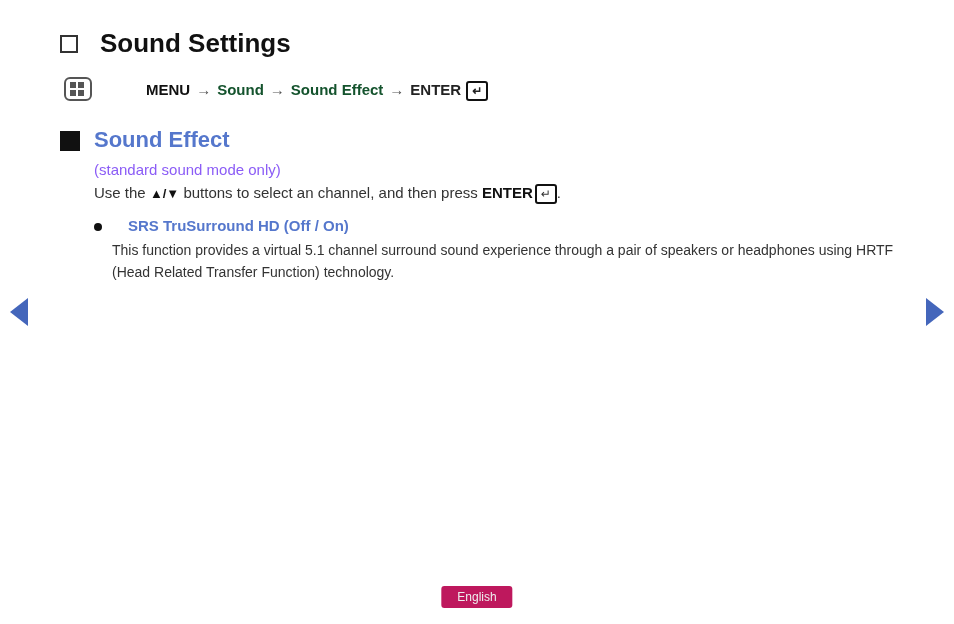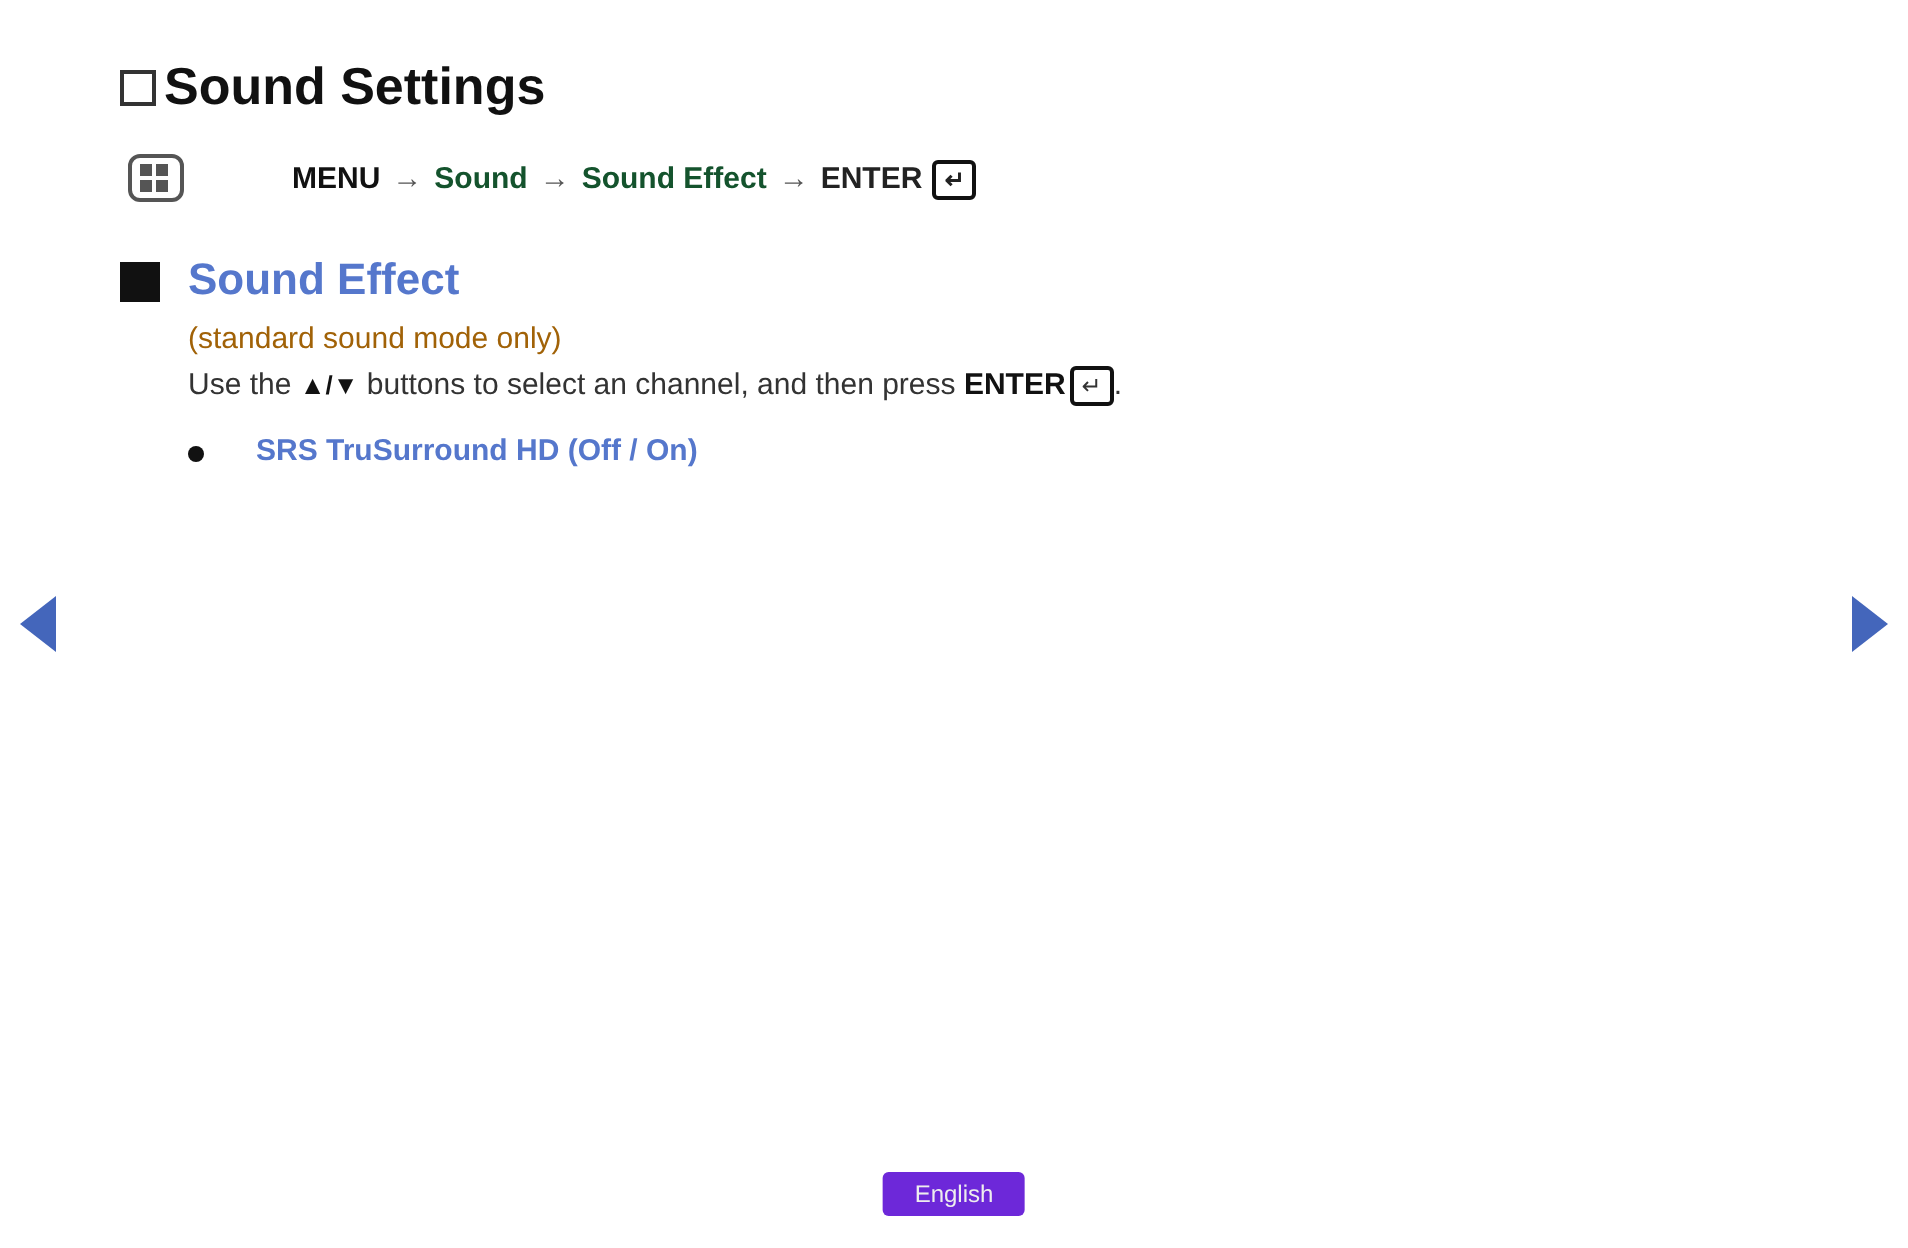--- a/index.html
+++ b/index.html
@@ -23,21 +23,21 @@
       width: 954px;
       height: 624px;
       position: relative;
       padding: 28px 60px 28px 60px;
     }
 
     
     .title-row {
       display: flex;
       align-items: center;
-      gap: 4px;
+      gap: 22px;
       margin-bottom: 18px;
     }
 
     .title-checkbox {
       width: 18px;
       height: 18px;
       border: 2px solid #333;
       display: inline-block;
       flex-shrink: 0;
     }
@@ -112,21 +112,21 @@
     }
 
     
     .content-body {
       margin-left: 34px;
       margin-bottom: 18px;
     }
 
     .subtitle-note {
       font-size: 15px;
-      color: #a16207;
+      color: #8b5cf6;
       margin-bottom: 6px;
     }
 
     .instruction-text {
       font-size: 15px;
       color: #333;
       margin-bottom: 16px;
     }
 
     .instruction-text .bold-text {
@@ -194,21 +194,21 @@
       border-left: 18px solid #4466bb;
       cursor: pointer;
     }
 
     
     .language-badge {
       position: absolute;
       bottom: 16px;
       left: 50%;
       transform: translateX(-50%);
-      background: #6d28d9;
+      background: #be185d;
       color: #eee;
       font-size: 12px;
       padding: 4px 16px;
       border-radius: 3px;
     }
 
     .up-down-arrows {
       display: inline;
       font-size: 13px;
     }
@@ -253,20 +253,21 @@
     <p class="subtitle-note">(standard sound mode only)</p>
     <p class="instruction-text">
       <span>Use the </span><span class="up-down-arrows bold-text" style="font-weight:bold;">▲/▼</span><span> buttons to select an channel, and then press </span><span class="bold-text" style="font-weight:bold;">ENTER</span><span style="border:2px solid #111; border-radius:3px; padding:1px 4px; font-size:12px; margin-left:2px;">↵</span><span>.</span>
     </p>
 
     <div class="bullet-item">
       <div class="bullet-row">
         <div class="bullet-dot"></div>
         <span class="bullet-title">SRS TruSurround HD (Off / On)</span>
       </div>
+      <p class="bullet-description">This function provides a virtual 5.1 channel surround sound experience through a pair of speakers or headphones using HRTF (Head Related Transfer Function) technology.</p>
     </div>
 
     <div class="bullet-item">
     </div>
 
   </div>
 
   <div class="nav-arrow-left"></div>
 
   <div class="nav-arrow-right"></div>

